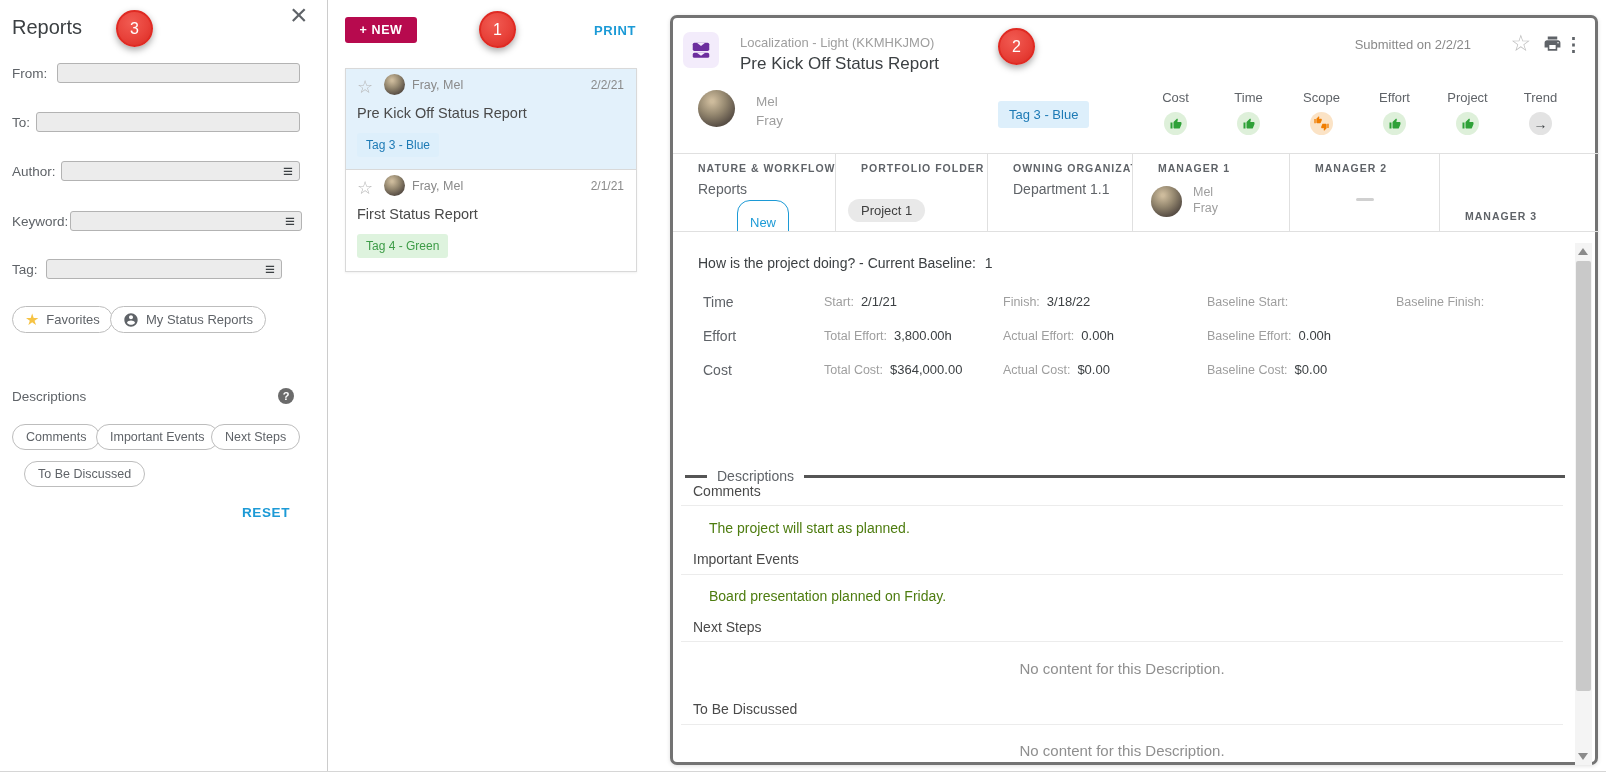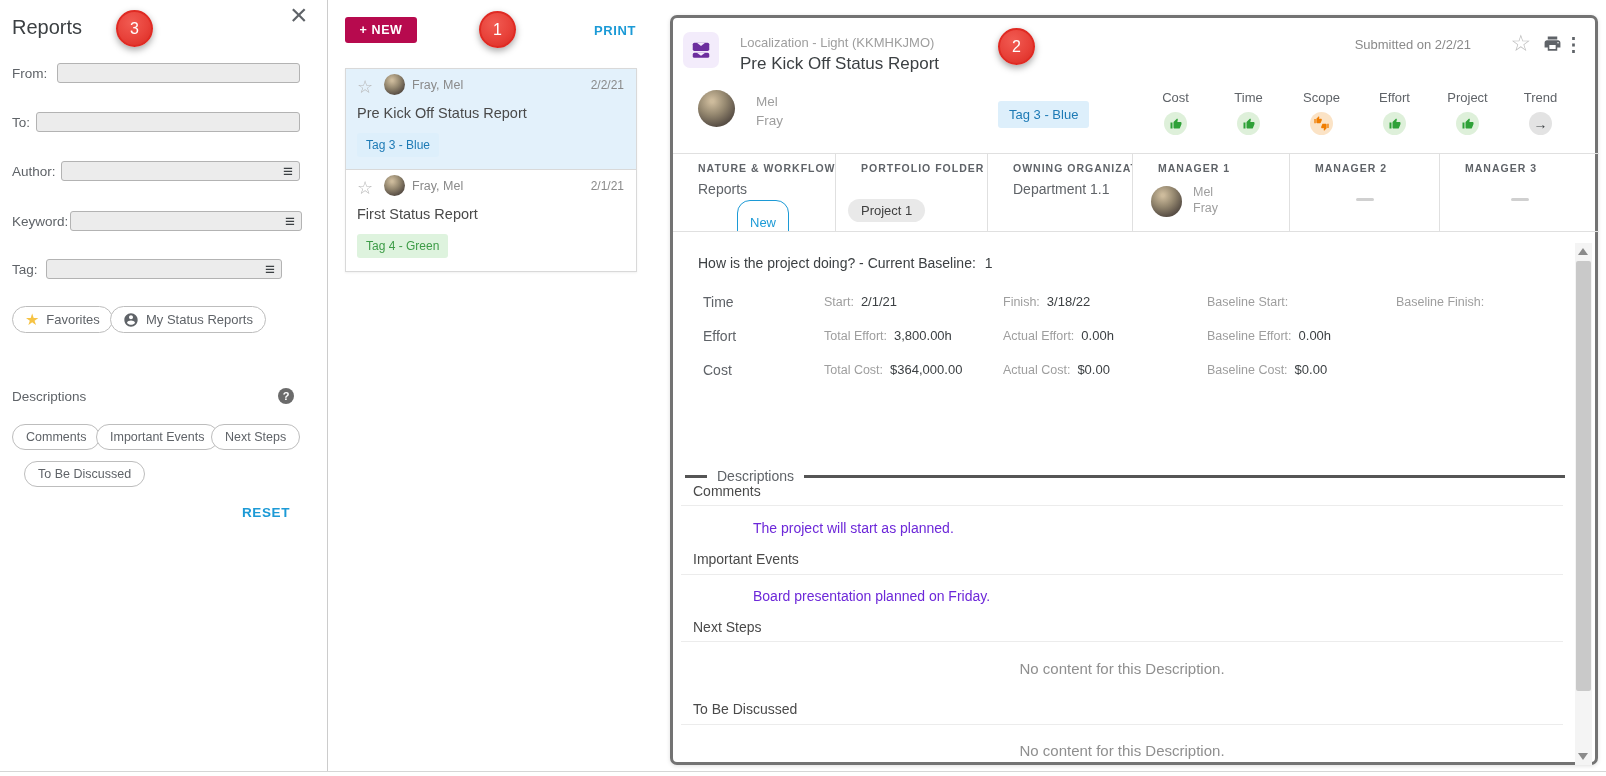--- a/index.html
+++ b/index.html
@@ -68,21 +68,21 @@
   .health-row { position:absolute; left:466px; top:72px; display:flex; }
   .health-col { width:73px; display:flex; flex-direction:column; align-items:center; }
   .health-label { font-size:13px; color:#5f6368; }
   .health-icon { margin-top:7px; width:23px; height:23px; border-radius:50%; display:flex; align-items:center; justify-content:center; }
   .h-good { background:#def0da; }
   .h-mixed { background:#fbe3c6; }
   .h-steady { background:#e3e3e3; color:#3c4043; font-size:14px; font-weight:bold; }
 
   .info-table { position:absolute; left:0; top:135px; width:926px; height:79px; border-top:1px solid #e0e0e0; border-bottom:1px solid #e0e0e0; display:flex; }
   .info-col { position:relative; border-right:1px solid #e0e0e0; padding:8px 0 0 25px; overflow:hidden; }
-  .info-col:last-child { border-right:none; }
+  .info-col:last-child { border-right:none;margin-top:48px; }
   .c1 { width:163px; } .c2 { width:152px; } .c3 { width:145px; } .c4 { width:157px; } .c5 { width:150px; } .c6 { width:159px; }
   .info-header { font-size:10.5px; font-weight:bold; letter-spacing:1px; color:#5f6368; white-space:nowrap; }
   .info-value { font-size:14px; color:#5f6368; margin-top:7px; }
   .new-pill { position:absolute; left:64px; top:46px; border:1.5px solid #1c9ad6; color:#1c9ad6; font-size:13px; border-radius:13px; padding:14px 12px; background:#fff; cursor:pointer; }
   .project-chip { position:absolute; left:12px; top:45px; background:#e9e9e9; border-radius:12px; color:#404040; font-size:13px; padding:4px 13px; }
   .mgr-avatar { position:absolute; left:18px; top:32px; width:31px; height:31px; border-radius:50%; }
   .mgr-name { position:absolute; left:60px; top:30px; font-size:12.5px; color:#9e9e9e; line-height:16px; }
   .dash { position:absolute; left:50%; top:44px; width:18px; height:3px; background:#d0d0d0; border-radius:2px; transform:translateX(-50%); }
 
   .summary-heading { position:absolute; left:25px; top:237px; font-size:14px; color:#3c4043; }
@@ -93,21 +93,21 @@
   .cell { position:absolute; font-size:12.5px; color:#9e9e9e; white-space:nowrap; }
   .p1 { left:151px; } .p2 { left:330px; } .p3 { left:534px; } .p4 { left:723px; }
   .cell .v { color:#3c4043; font-size:13px; margin-left:7px; }
 
   .desc-divider { position:absolute; left:12px; top:450px; width:880px; display:flex; align-items:center; }
   .div-dash { width:22px; height:3px; background:#555; }
   .div-text { margin:0 10px; font-size:14px; color:#5f6368; white-space:nowrap; }
   .div-line { flex:1; height:3px; background:#555; }
   .sec-head { position:absolute; left:20px; font-size:14px; color:#4a4a4a; }
   .sec-line { position:absolute; left:8px; width:882px; height:1px; background:#ececec; }
-  .sec-body { position:absolute; left:36px; font-size:14px; color:#6d28d9;margin-left:44px; }
+  .sec-body { position:absolute; left:36px; font-size:14px; color:#4d7c0f; }
   .sec-empty { position:absolute; left:8px; width:882px; text-align:center; font-size:15px; color:#8f8f8f; }
   .t1h { top:465px; } .t1l { top:487px; } .t1b { top:502px; }
   .t2h { top:533px; } .t2l { top:556px; } .t2b { top:570px; }
   .t3h { top:601px; } .t3l { top:623px; } .t3b { top:642px; }
   .t4h { top:683px; } .t4l { top:706px; } .t4b { top:724px; }
 
   .scrollbar { position:absolute; right:3px; top:225px; width:17px; height:522px; background:#f4f4f4; }
   .sb-up, .sb-down { position:absolute; left:3px; width:0; height:0; border-left:5px solid transparent; border-right:5px solid transparent; cursor:pointer; }
   .sb-up { top:5px; border-bottom:7px solid #8a8a8a; }
   .sb-down { bottom:5px; border-top:7px solid #8a8a8a; }

